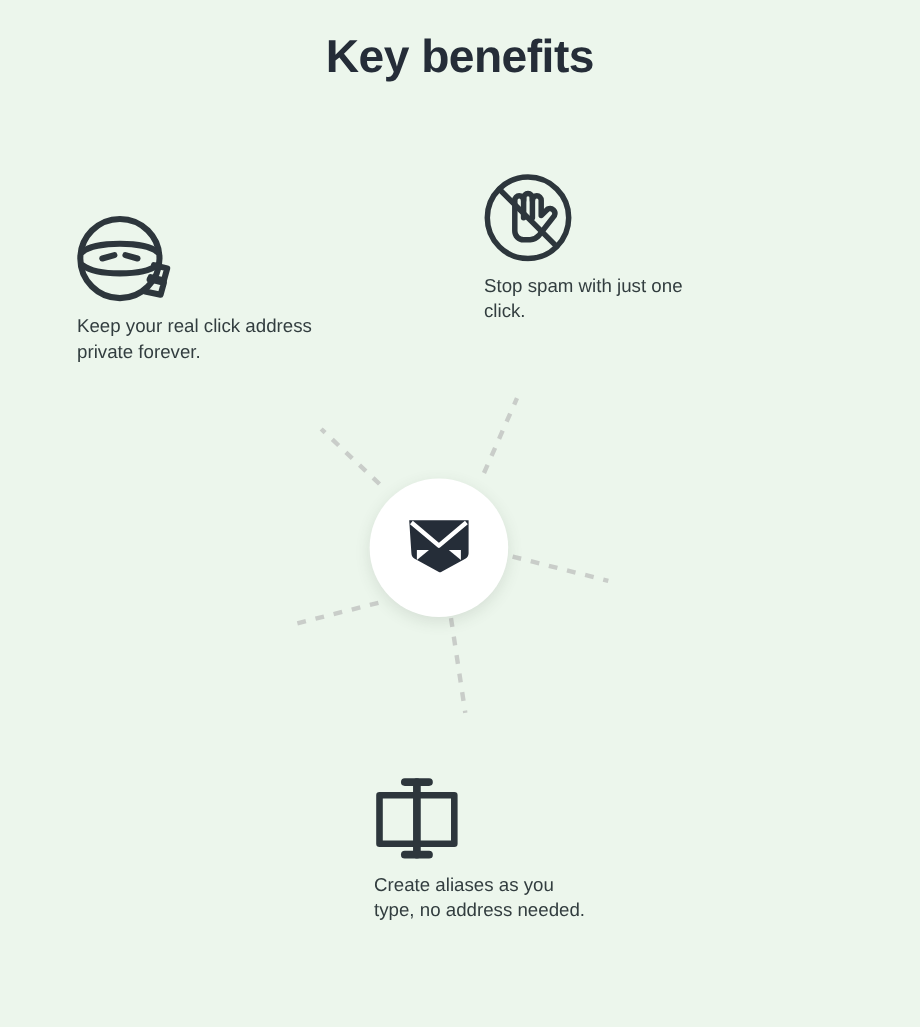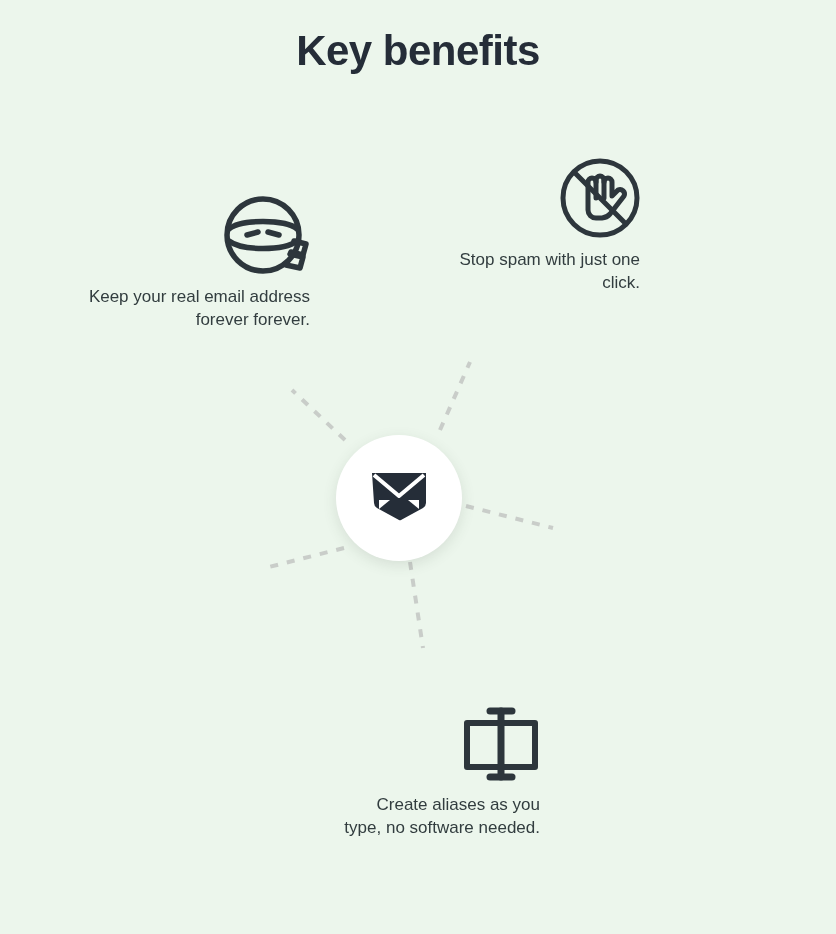--- a/index.html
+++ b/index.html
@@ -34,21 +34,21 @@
   .spokes-layer {
     position: absolute;
     left: 0;
     top: 0;
     width: 836px;
     height: 934px;
     pointer-events: none;
   }
   .benefit {
     position: absolute;
-    text-align: right;
+    text-align: left;
   }
   .benefit-icon {
     display: block;
     margin: 0 auto;
     line-height: 0;
   }
   .benefit-label {
     display: block;
     font-size: 17px;
     line-height: 23px;
@@ -109,21 +109,21 @@
       <svg width="86" height="80" viewBox="0 0 86 80" fill="none" stroke="#2d363c" stroke-width="5.5" stroke-linecap="round" stroke-linejoin="round">
         <circle cx="39" cy="40" r="36"></circle>
         <path d="M5 34 C16 24 62 24 73 34"></path>
         <path d="M5 46 C18 56 60 56 73 46"></path>
         <path d="M23 40 L34 37"></path>
         <path d="M55 40 L44 37"></path>
         <path d="M70 46 L82 49 L79 60 L67 57"></path>
         <path d="M66 59 L79 62 L76 73 L62 70"></path>
       </svg>
     </span>
-    <span class="benefit-label">Keep your real email address forever forever.</span>
+    <span class="benefit-label">Keep your real click address private forever.</span>
   </div>
 
   <div class="benefit" id="benefit-spam">
     <span class="benefit-icon">
       <svg width="80" height="80" viewBox="0 0 80 80" fill="none" stroke="#2d363c" stroke-width="5" stroke-linecap="round" stroke-linejoin="round">
         <circle cx="40" cy="40" r="37"></circle>
         <path d="M28 44 V24 a4 4 0 0 1 8 0 V22 a4 4 0 0 1 8 0 V24 a4 4 0 0 1 8 0 v14
                  l6 -6 a4.5 4.5 0 0 1 6 6 L50 56 a12 12 0 0 1 -8 4 h-6 a8 8 0 0 1 -8 -8 z"></path>
         <path d="M36 22 V40"></path>
         <path d="M44 22 V40"></path>
@@ -137,16 +137,16 @@
 
   <div class="benefit" id="benefit-alias">
     <span class="benefit-icon">
       <svg width="78" height="78" viewBox="0 0 78 78" fill="none" stroke="#2d363c" stroke-width="6" stroke-linecap="round" stroke-linejoin="round">
         <path d="M5 18 H73 V62 H5 Z"></path>
         <path d="M39 6 V72" stroke-width="7"></path>
         <path d="M28 6 H50" stroke-width="7"></path>
         <path d="M28 72 H50" stroke-width="7"></path>
       </svg>
     </span>
-    <span class="benefit-label">Create aliases as you type, no software needed.</span>
+    <span class="benefit-label">Create aliases as you type, no address needed.</span>
   </div>
 
 </div>
 
 </body></html>

